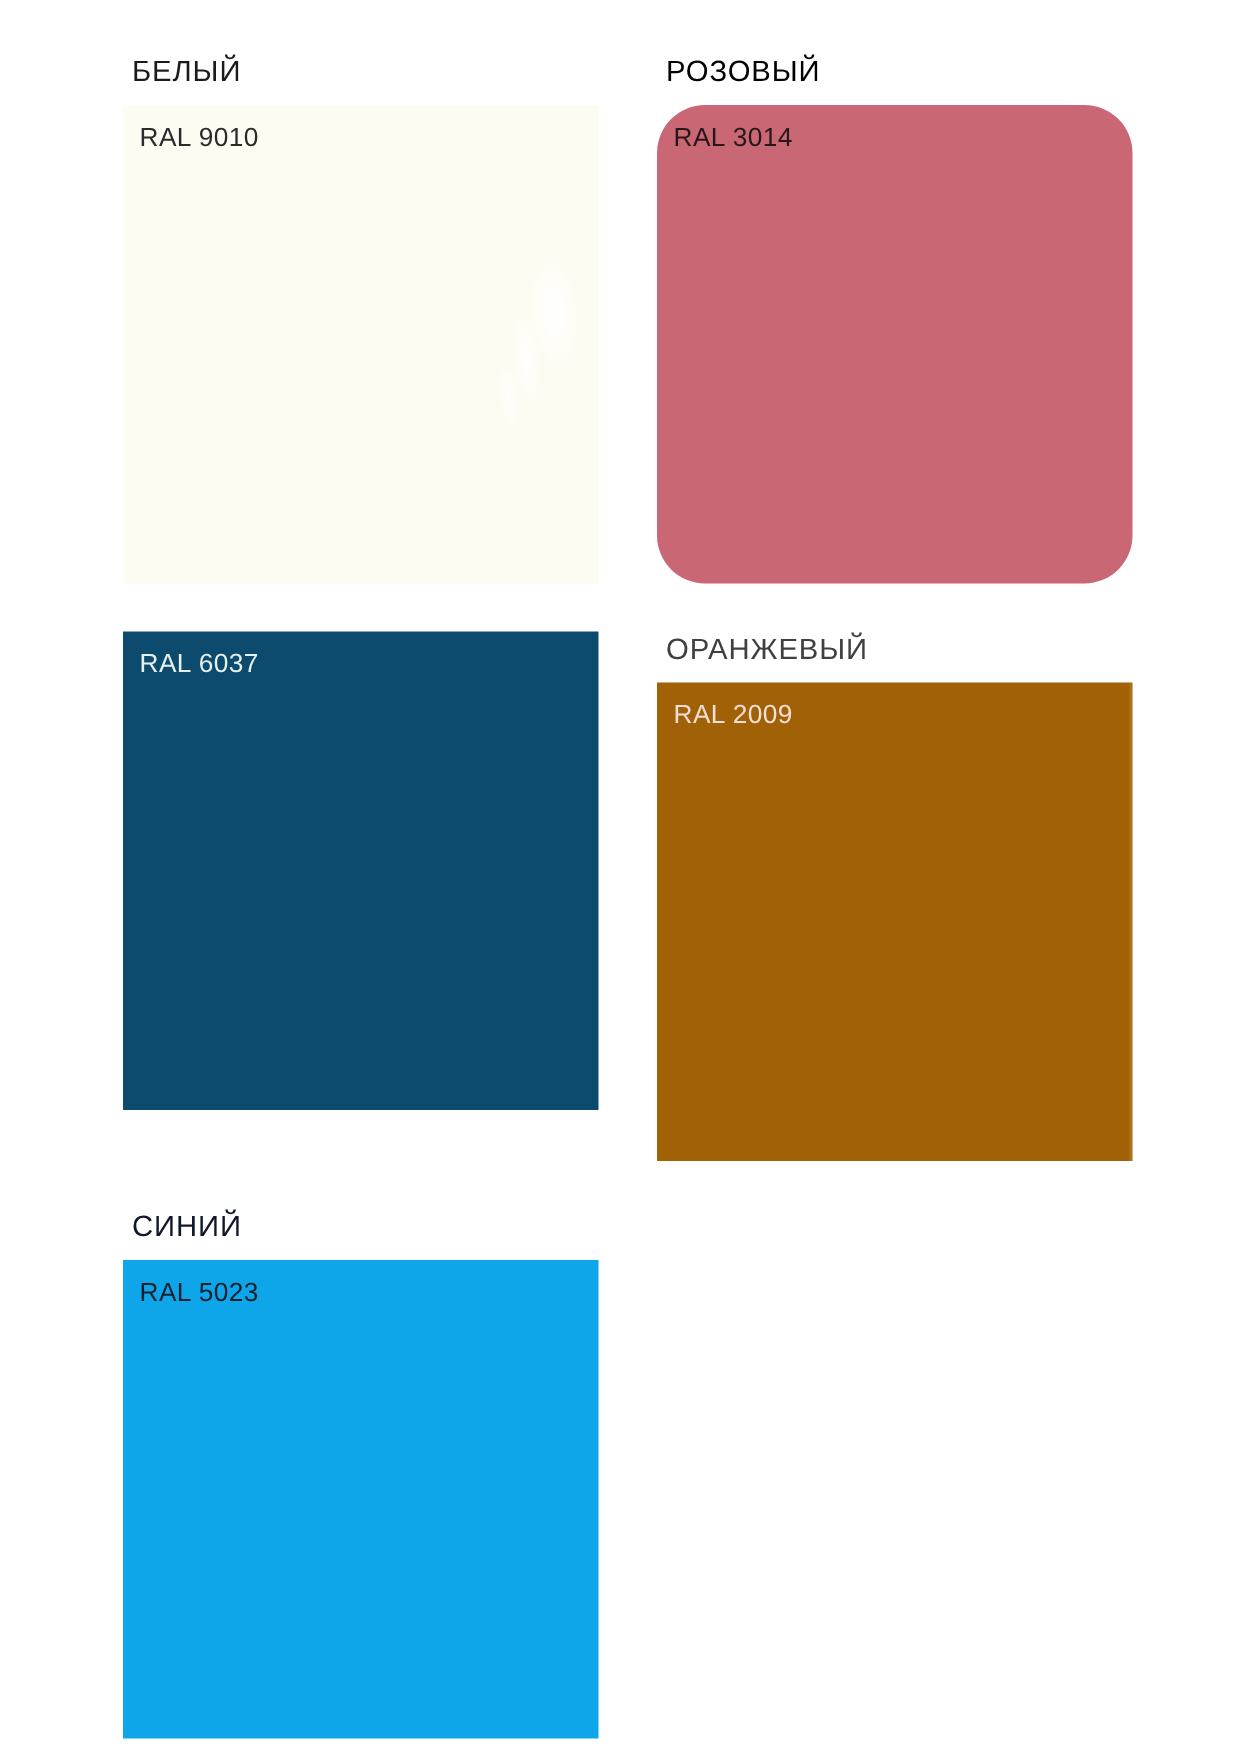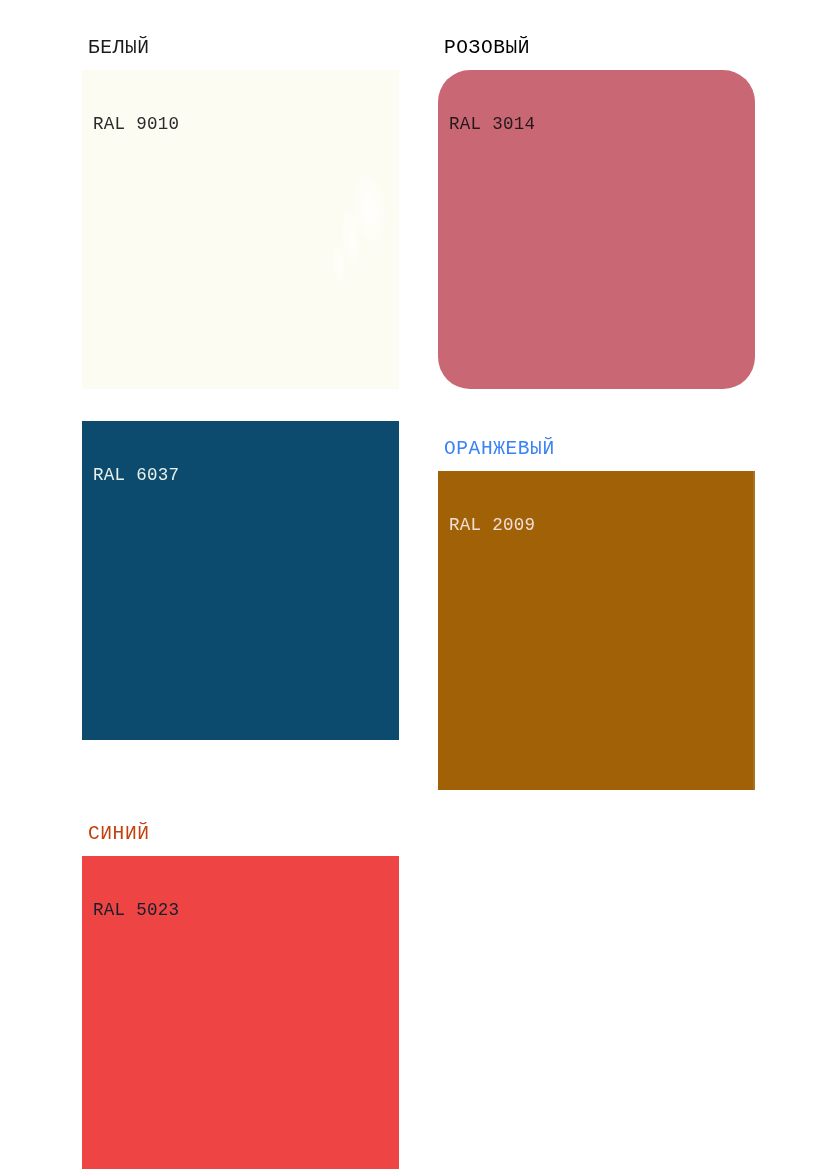--- a/index.html
+++ b/index.html
@@ -13,21 +13,20 @@
     font-family: "Liberation Sans", sans-serif;
     overflow: hidden;
   }
 
   .palette-page {
     position: relative;
     width: 827px;
     height: 1169px;
     box-sizing: border-box;
     padding: 16px;
-    font-family: Liberation Mono, monospace;
   }
 
   .palette-grid {
     position: absolute;
     left: 82px;
     top: 36px;
     width: 673px;
     display: grid;
     grid-template-columns: 317px 317px;
     grid-column-gap: 39px;
@@ -59,21 +58,20 @@
 
   .swatch-code {
     position: absolute;
     left: 11px;
     top: 10px;
     font-size: 17.5px;
     line-height: 22px;
     letter-spacing: 0.3px;
     font-weight: 400;
     white-space: nowrap;
-    margin-top: 33px;
   }
 
   
   .chip-highlight {
     position: absolute;
     pointer-events: none;
     left: 228px;
     top: 96px;
     width: 92px;
     height: 132px;
@@ -116,28 +114,28 @@
     </div>
 
 
     <div class="swatch-cell">
       <div class="swatch-chip" style="background: #0c4a6e;">
         <span class="swatch-code" style="color: rgb(232, 240, 234);">RAL 6037</span>
       </div>
     </div>
 
     <div class="swatch-cell">
-      <div class="swatch-title" style="color: #3b82f6; margin-top: 16px;">ОРАНЖЕВЫЙ</div>
+      <div class="swatch-title" style="color: #404040;">ОРАНЖЕВЫЙ</div>
       <div class="swatch-chip" style="background: #a16207;">
         <span class="chip-seam" style="left: 315px;"></span>
         <span class="swatch-code" style="color: rgb(242, 222, 214);">RAL 2009</span>
       </div>
     </div>
 
     <div class="swatch-cell">
-      <div class="swatch-title" style="color: #c2410c;">СИНИЙ</div>
-      <div class="swatch-chip" style="background: #ef4444;">
+      <div class="swatch-title" style="color: #0f172a;">СИНИЙ</div>
+      <div class="swatch-chip" style="background: #0ea5e9;">
         <span class="swatch-code" style="color: rgb(21, 32, 44);">RAL 5023</span>
       </div>
     </div>
 
   </div>
 </div>
 
 </body></html>

